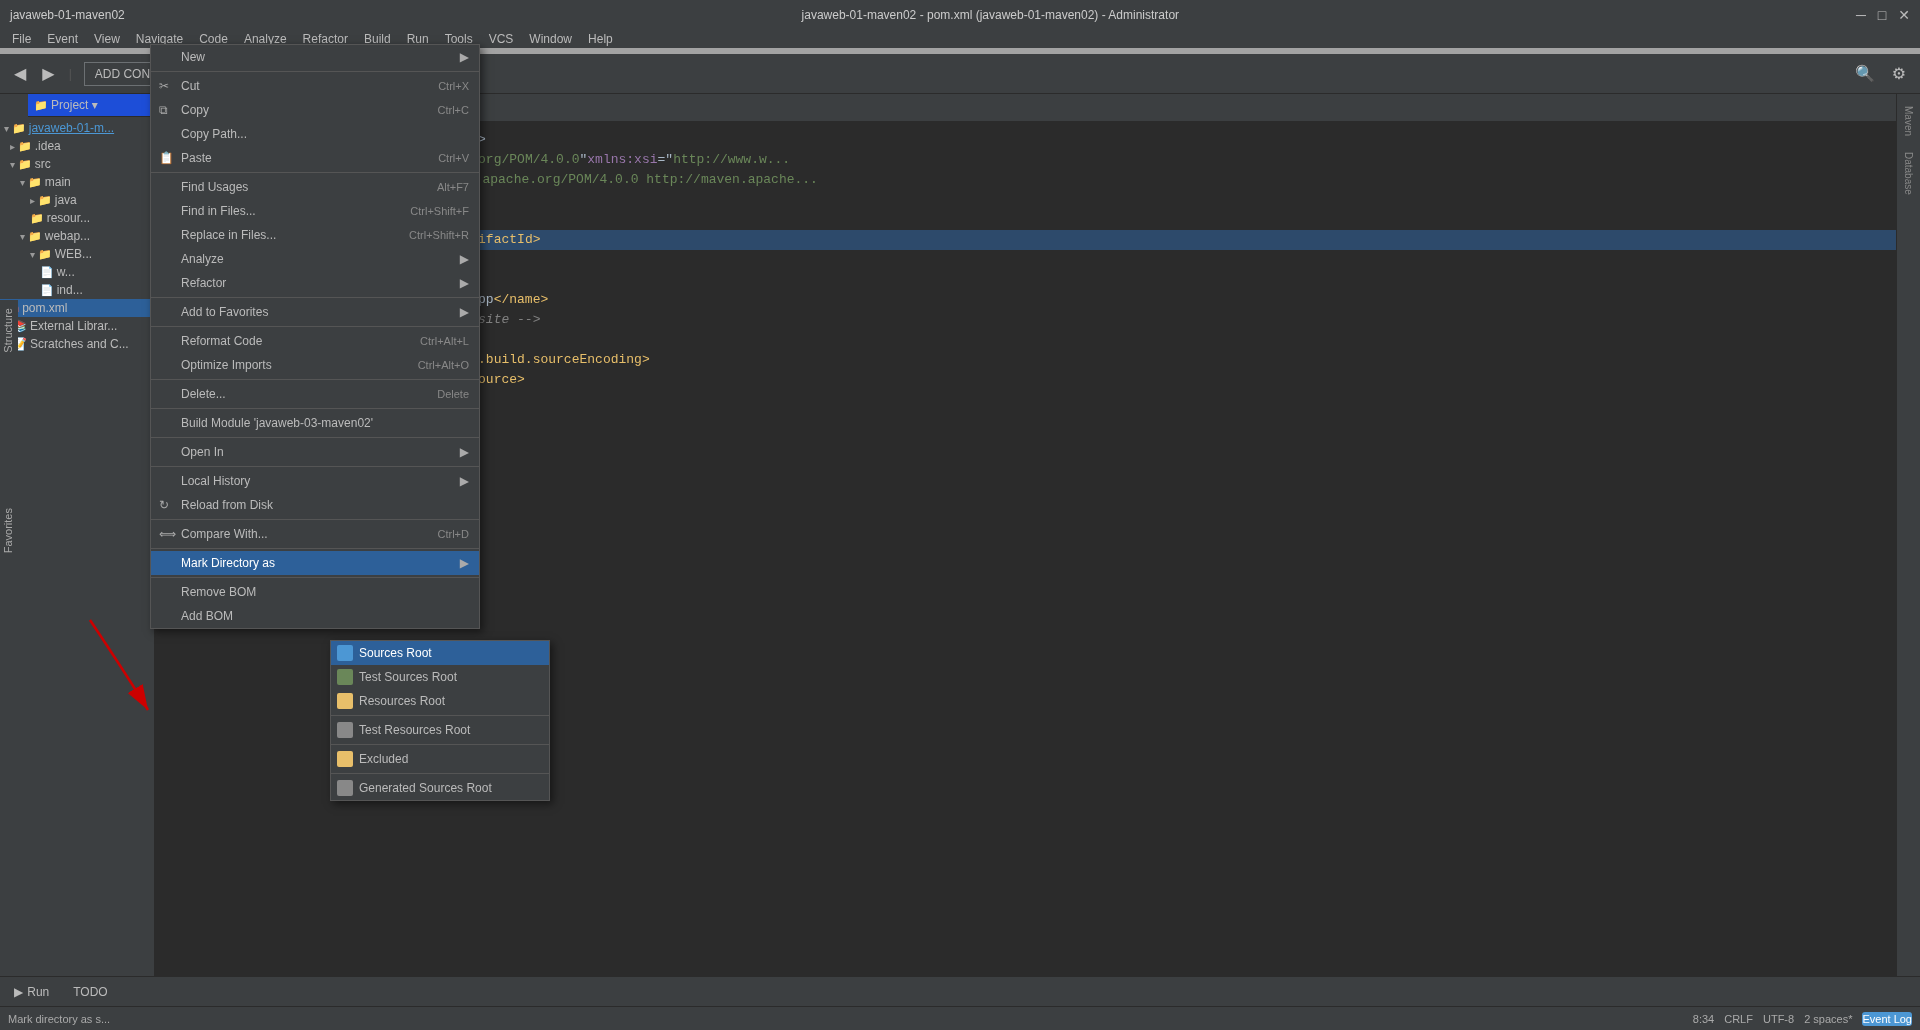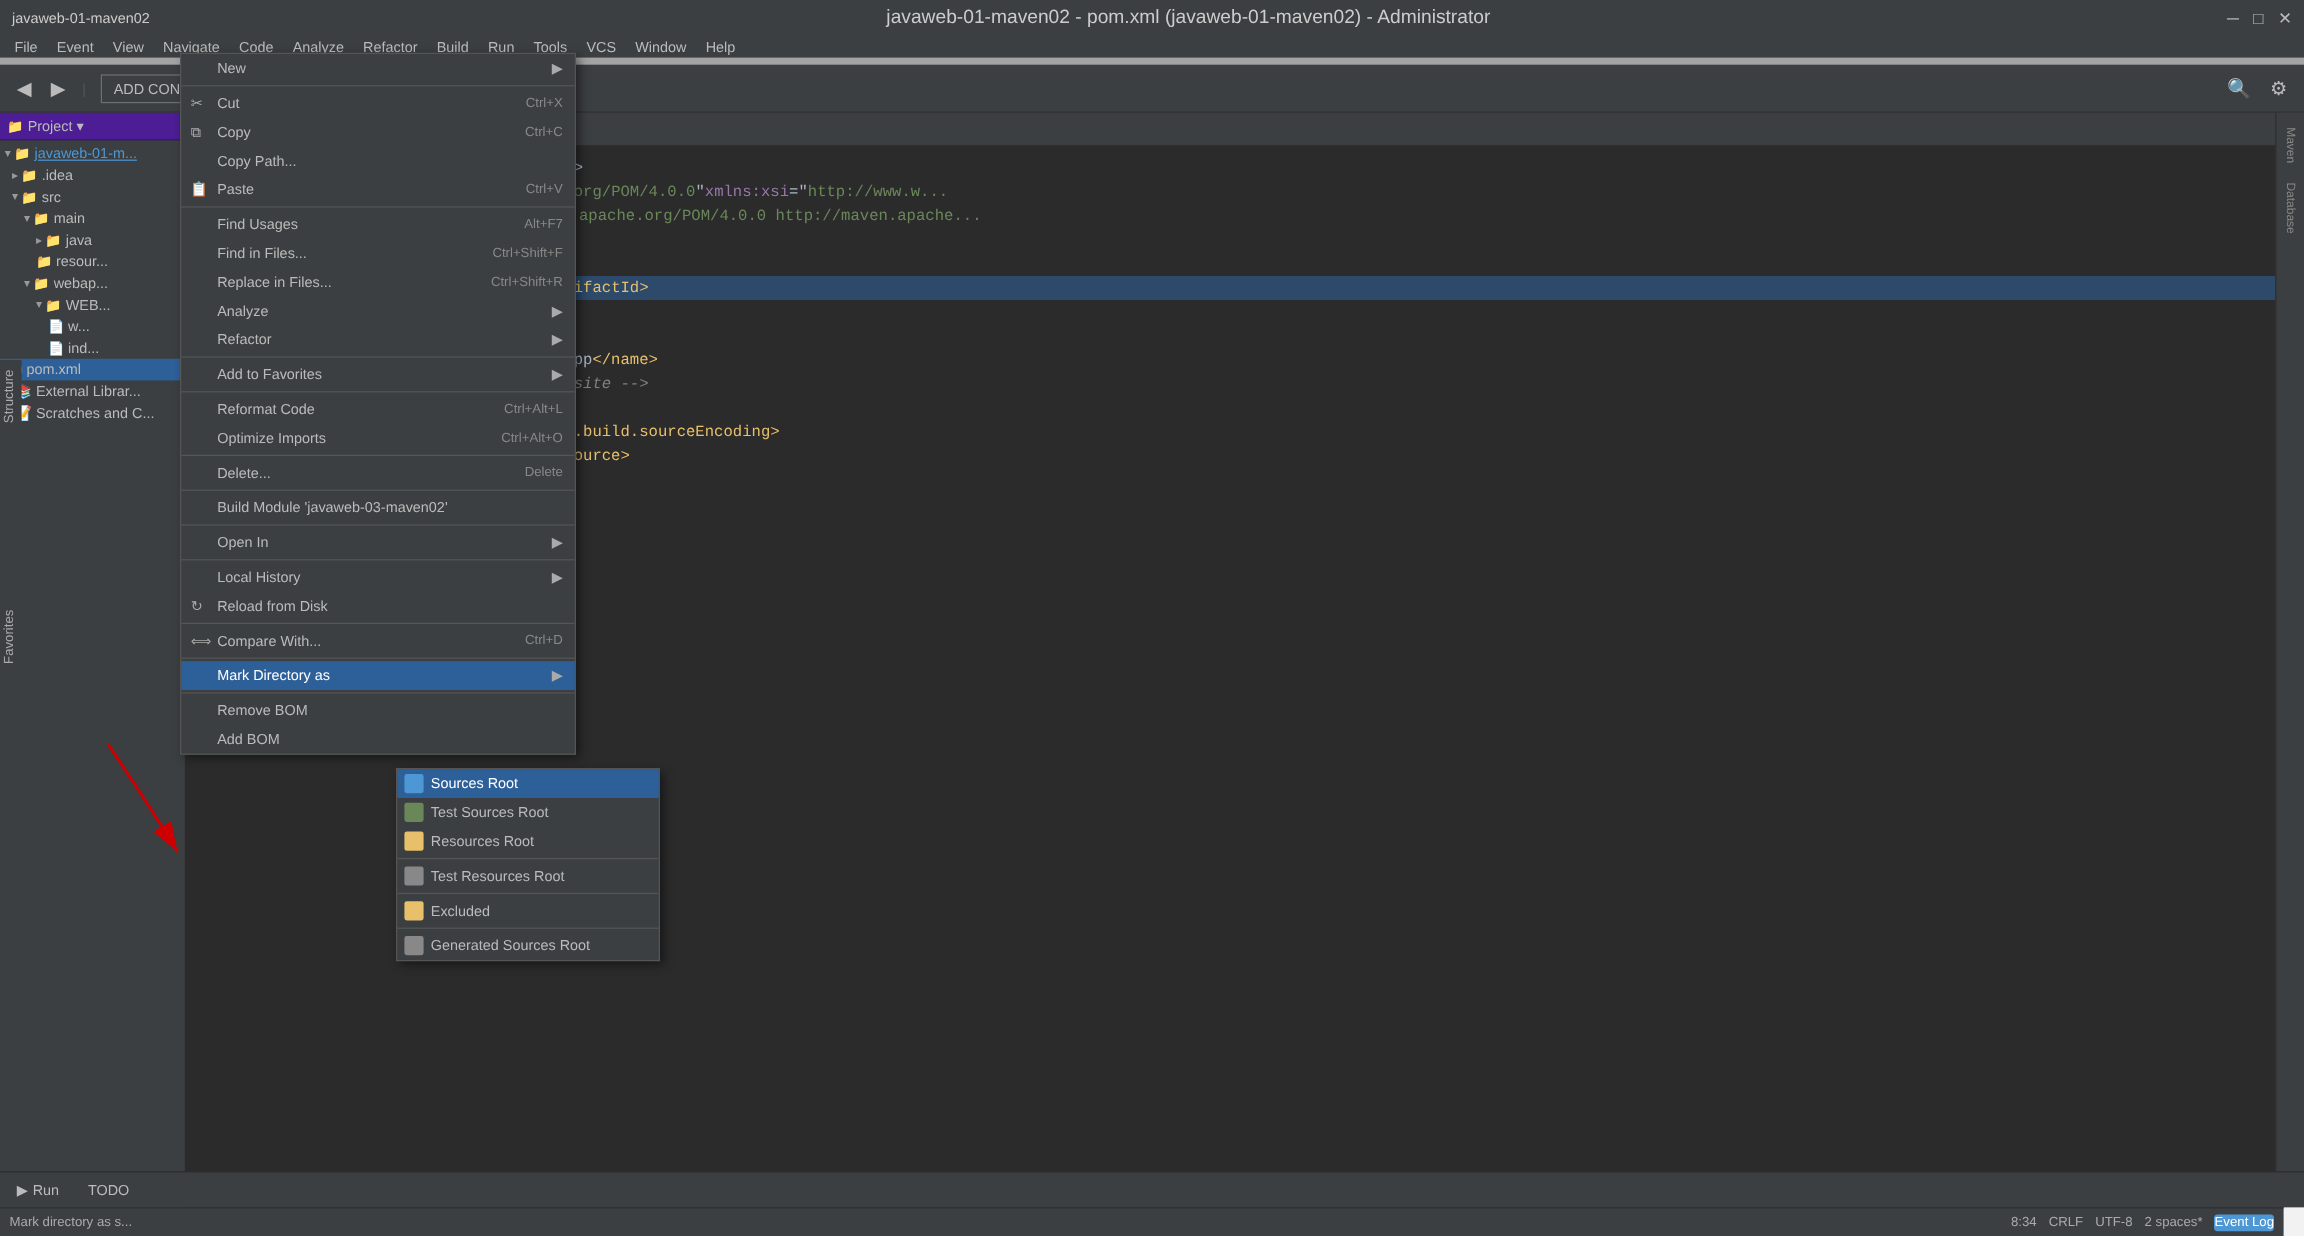--- a/index.html
+++ b/index.html
@@ -17,21 +17,21 @@
     #titlebar {
       background: #3c3f41;
       color: #bbbbbb;
       height: 30px;
       display: flex;
       align-items: center;
       padding: 0 10px;
       justify-content: space-between;
     }
     #titlebar .title-left { font-size: 12px; color: #ccc; }
-    #titlebar .title-center { font-size: 16px; color: #ccc; }
+    #titlebar .title-center { font-size: 12px; color: #ccc; }
     #titlebar .title-right { display: flex; gap: 12px; }
     #titlebar .win-btn { color: #bbb; font-size: 14px; cursor: pointer; }
 
     
     #menubar {
       background: #3c3f41;
       height: 24px;
       display: flex;
       align-items: center;
       padding: 0 4px;
@@ -78,26 +78,27 @@
 
     
     #project-panel {
       width: 155px;
       background: #3c3f41;
       border-right: 1px solid #2b2b2b;
       display: flex;
       flex-direction: column;
     }
     #project-panel-header {
-      background: #4c1d95;
+      background: #1d4ed8;
       padding: 4px 6px;
       display: flex;
       align-items: center;
       justify-content: space-between;
       border-bottom: 1px solid #2b2b2b;
+      margin-left: 28px;
     }
     #project-panel-header .header-title {
       color: #bbbbbb;
       font-size: 12px;
     }
     .project-tree {
       flex: 1;
       overflow: hidden;
       font-size: 12px;
       color: #bbbbbb;
@@ -218,21 +219,21 @@
       background: #3c3f41;
       height: 24px;
       display: flex;
       align-items: center;
       padding: 0 8px;
       justify-content: space-between;
       border-top: 1px solid #2b2b2b;
       position: absolute;
       bottom: 0;
       left: 0;
-      right: 17px;
+      right: 0;
     }
     .status-left { color: #aaa; font-size: 11px; display: flex; align-items: center; gap: 8px; }
     .status-right { color: #aaa; font-size: 11px; display: flex; align-items: center; gap: 10px; }
     .event-log-badge {
       background: #4c97d4;
       color: white;
       border-radius: 3px;
       padding: 1px 0;
       font-size: 11px;
     }

